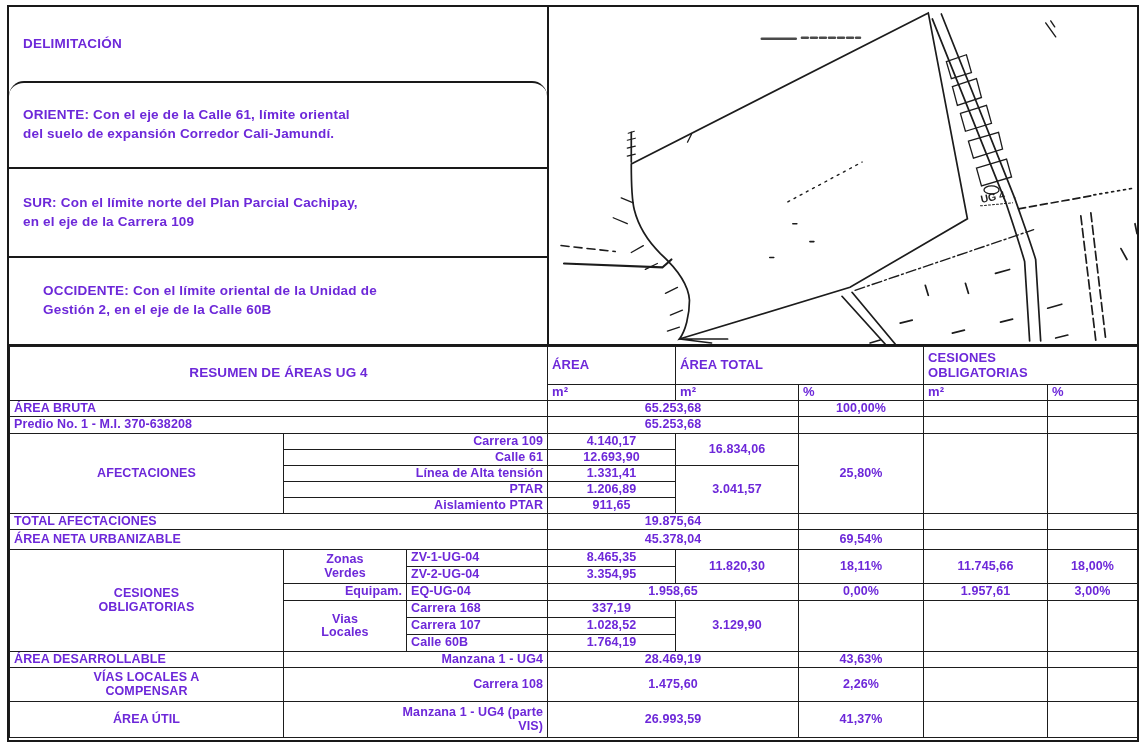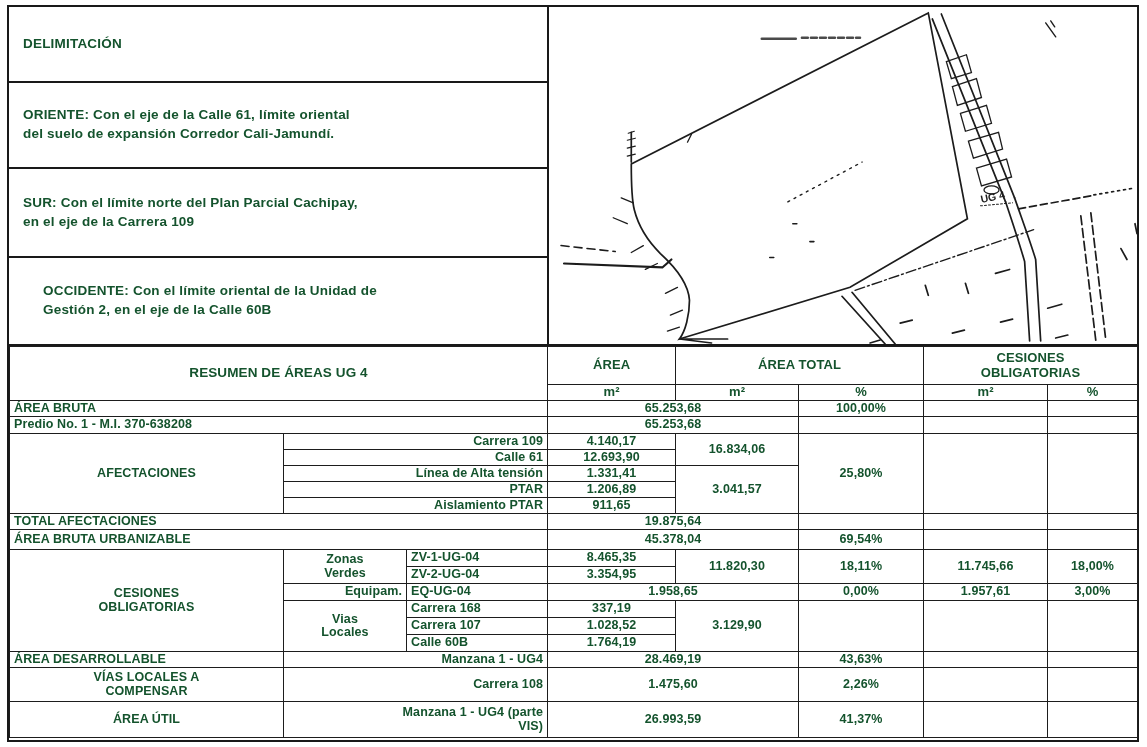--- a/index.html
+++ b/index.html
@@ -1,37 +1,37 @@
 <!DOCTYPE html>
 <html><head>
 <meta charset="utf-8">
 <style>
   html,body{margin:0;padding:0;background:#ffffff;}
   .page{position:relative;width:1147px;height:747px;background:#fff;overflow:hidden;
-        font-family:"Liberation Sans","DejaVu Sans",sans-serif;color:#14532d;}
+        font-family:"Liberation Sans","DejaVu Sans",sans-serif;color:#6d28d9;}
   .doc{position:absolute;left:7px;top:5px;width:1128px;height:733px;border:2px solid #191919;
        background:#fff;filter:blur(0.28px);}
   
   .top{display:flex;height:339px;border-bottom:2px solid #191919;box-sizing:border-box;}
   .left-col{width:540px;border-right:2px solid #191919;box-sizing:border-box;display:flex;flex-direction:column;}
   .tcell{box-sizing:border-box;padding:6px 14px;display:flex;align-items:center;
          font-size:13.5px;font-weight:600;letter-spacing:.2px;line-height:1.4;white-space:pre-line;}
   .tcell + .tcell{border-top:2px solid #191919;}
   .c-delim{height:74px;}
-  .c-oriente{height:86px;}
+  .c-oriente{height:86px;border-radius:15px;}
   .c-sur{height:89px;}
   .c-occidente{flex:1;padding-left:34px;}
   .map{flex:1;position:relative;background:#fff;}
   .map svg{display:block;width:100%;height:100%;}
   
   table.areas{border-collapse:collapse;table-layout:fixed;width:1128px;
       font-size:12.5px;font-weight:700;letter-spacing:.1px;}
   table.areas td{border:1.5px solid #1d1d1d;padding:0 4px;vertical-align:middle;
       white-space:pre-line;line-height:1.08;overflow:hidden;}
-  td.hd{text-align:center;font-size:13px;}
+  td.hd{text-align:left;font-size:13px;}
   td.ttl{text-align:center;font-size:13.5px;}
   td.lbl{text-align:left;}
   td.ctr{text-align:center;}
   td.num{text-align:center;}
   td.sub{text-align:right;padding-left:6px;}
   td.code{text-align:left;padding-left:6px;margin-top:48px;}
   td.e{background:#fff;}
 </style>
 </head>
 <body>
@@ -176,21 +176,21 @@
         <td class="num">911,65</td>
       </tr>
       <tr style="height:16px">
         <td class="lbl" colspan="3">TOTAL AFECTACIONES</td>
         <td class="num" colspan="2">19.875,64</td>
         <td class="e"></td>
         <td class="e"></td>
         <td class="e"></td>
       </tr>
       <tr style="height:20px">
-        <td class="lbl" colspan="3">ÁREA BRUTA URBANIZABLE</td>
+        <td class="lbl" colspan="3">ÁREA NETA URBANIZABLE</td>
         <td class="num" colspan="2">45.378,04</td>
         <td class="num">69,54%</td>
         <td class="e"></td>
         <td class="e"></td>
       </tr>
       <tr style="height:17px">
         <td class="ctr" rowspan="6">CESIONES
 OBLIGATORIAS</td>
         <td class="ctr" rowspan="2">Zonas
 Verdes</td>

